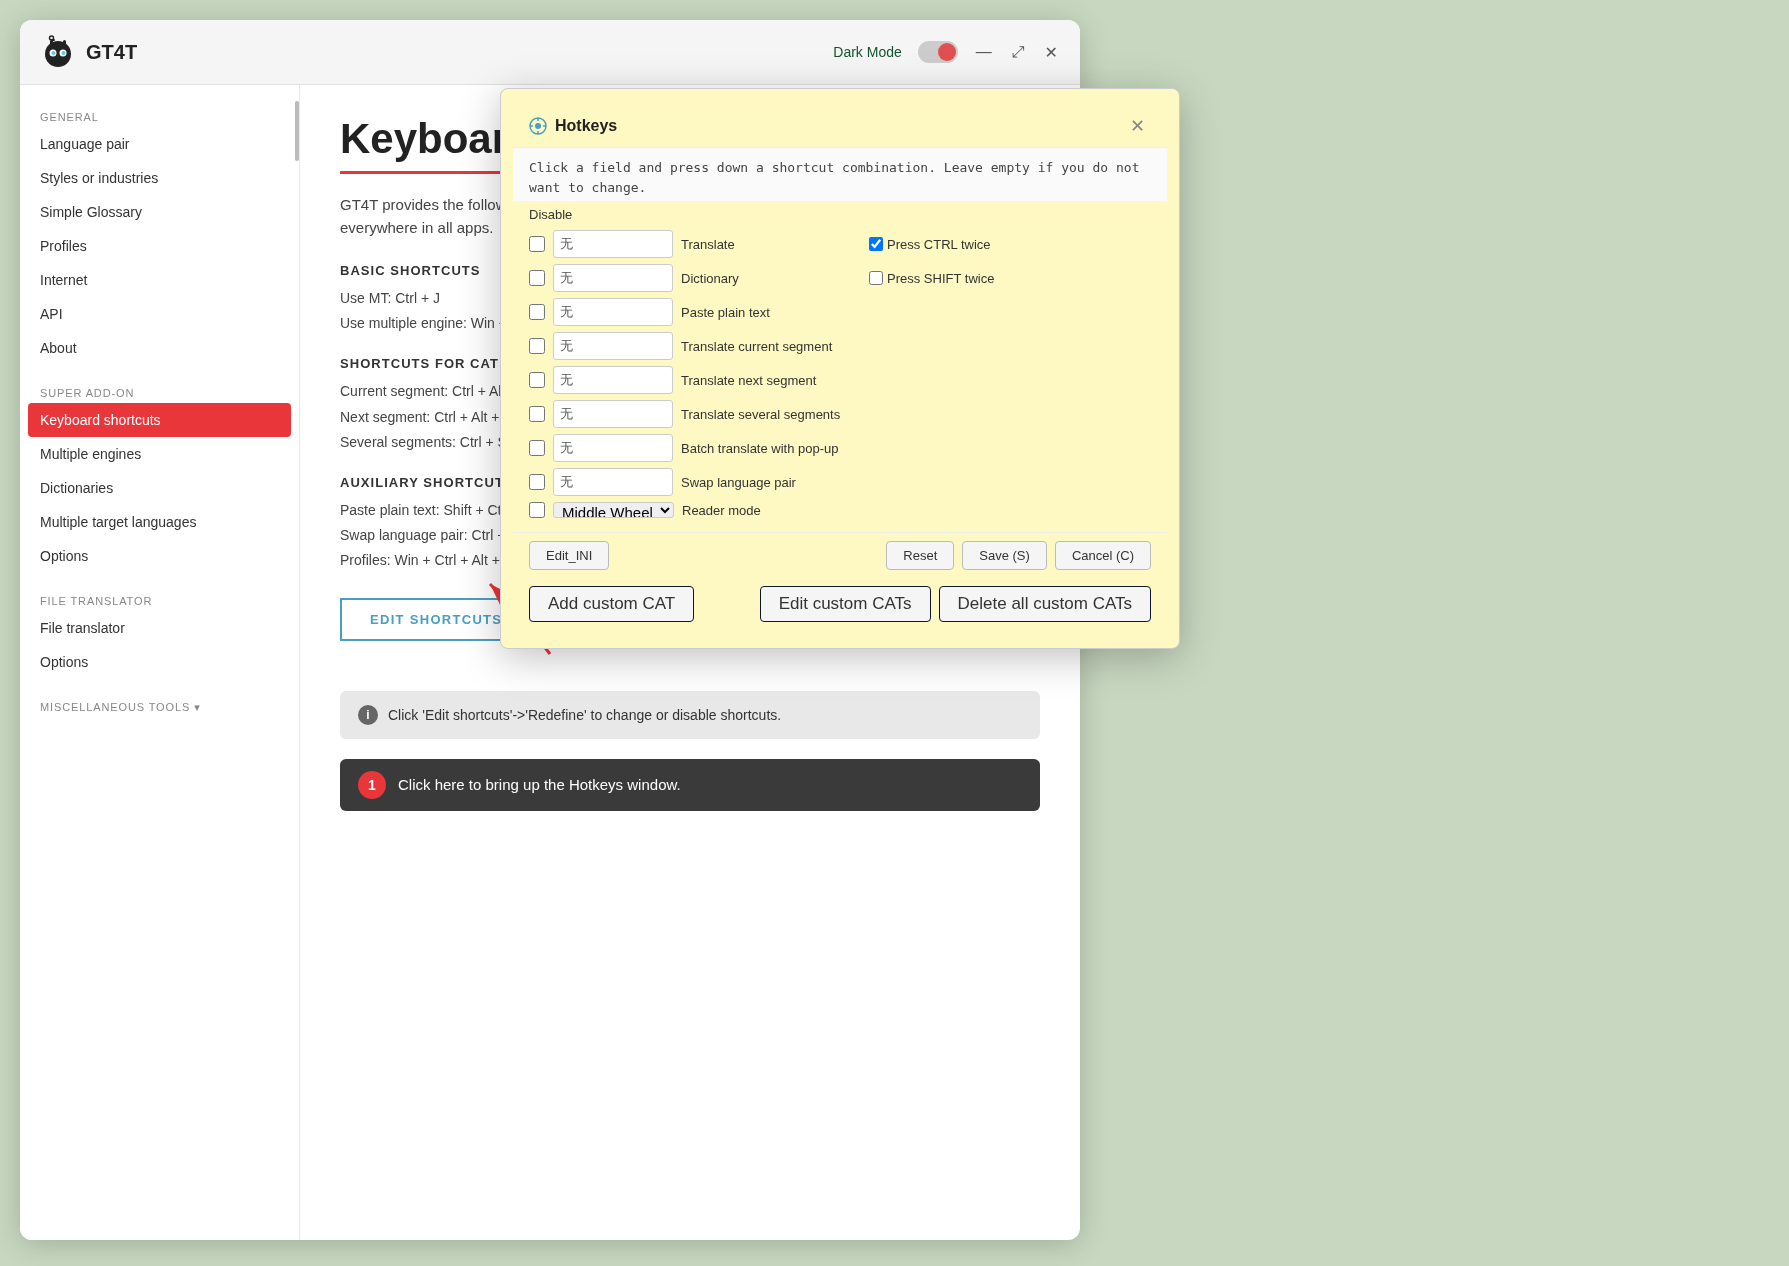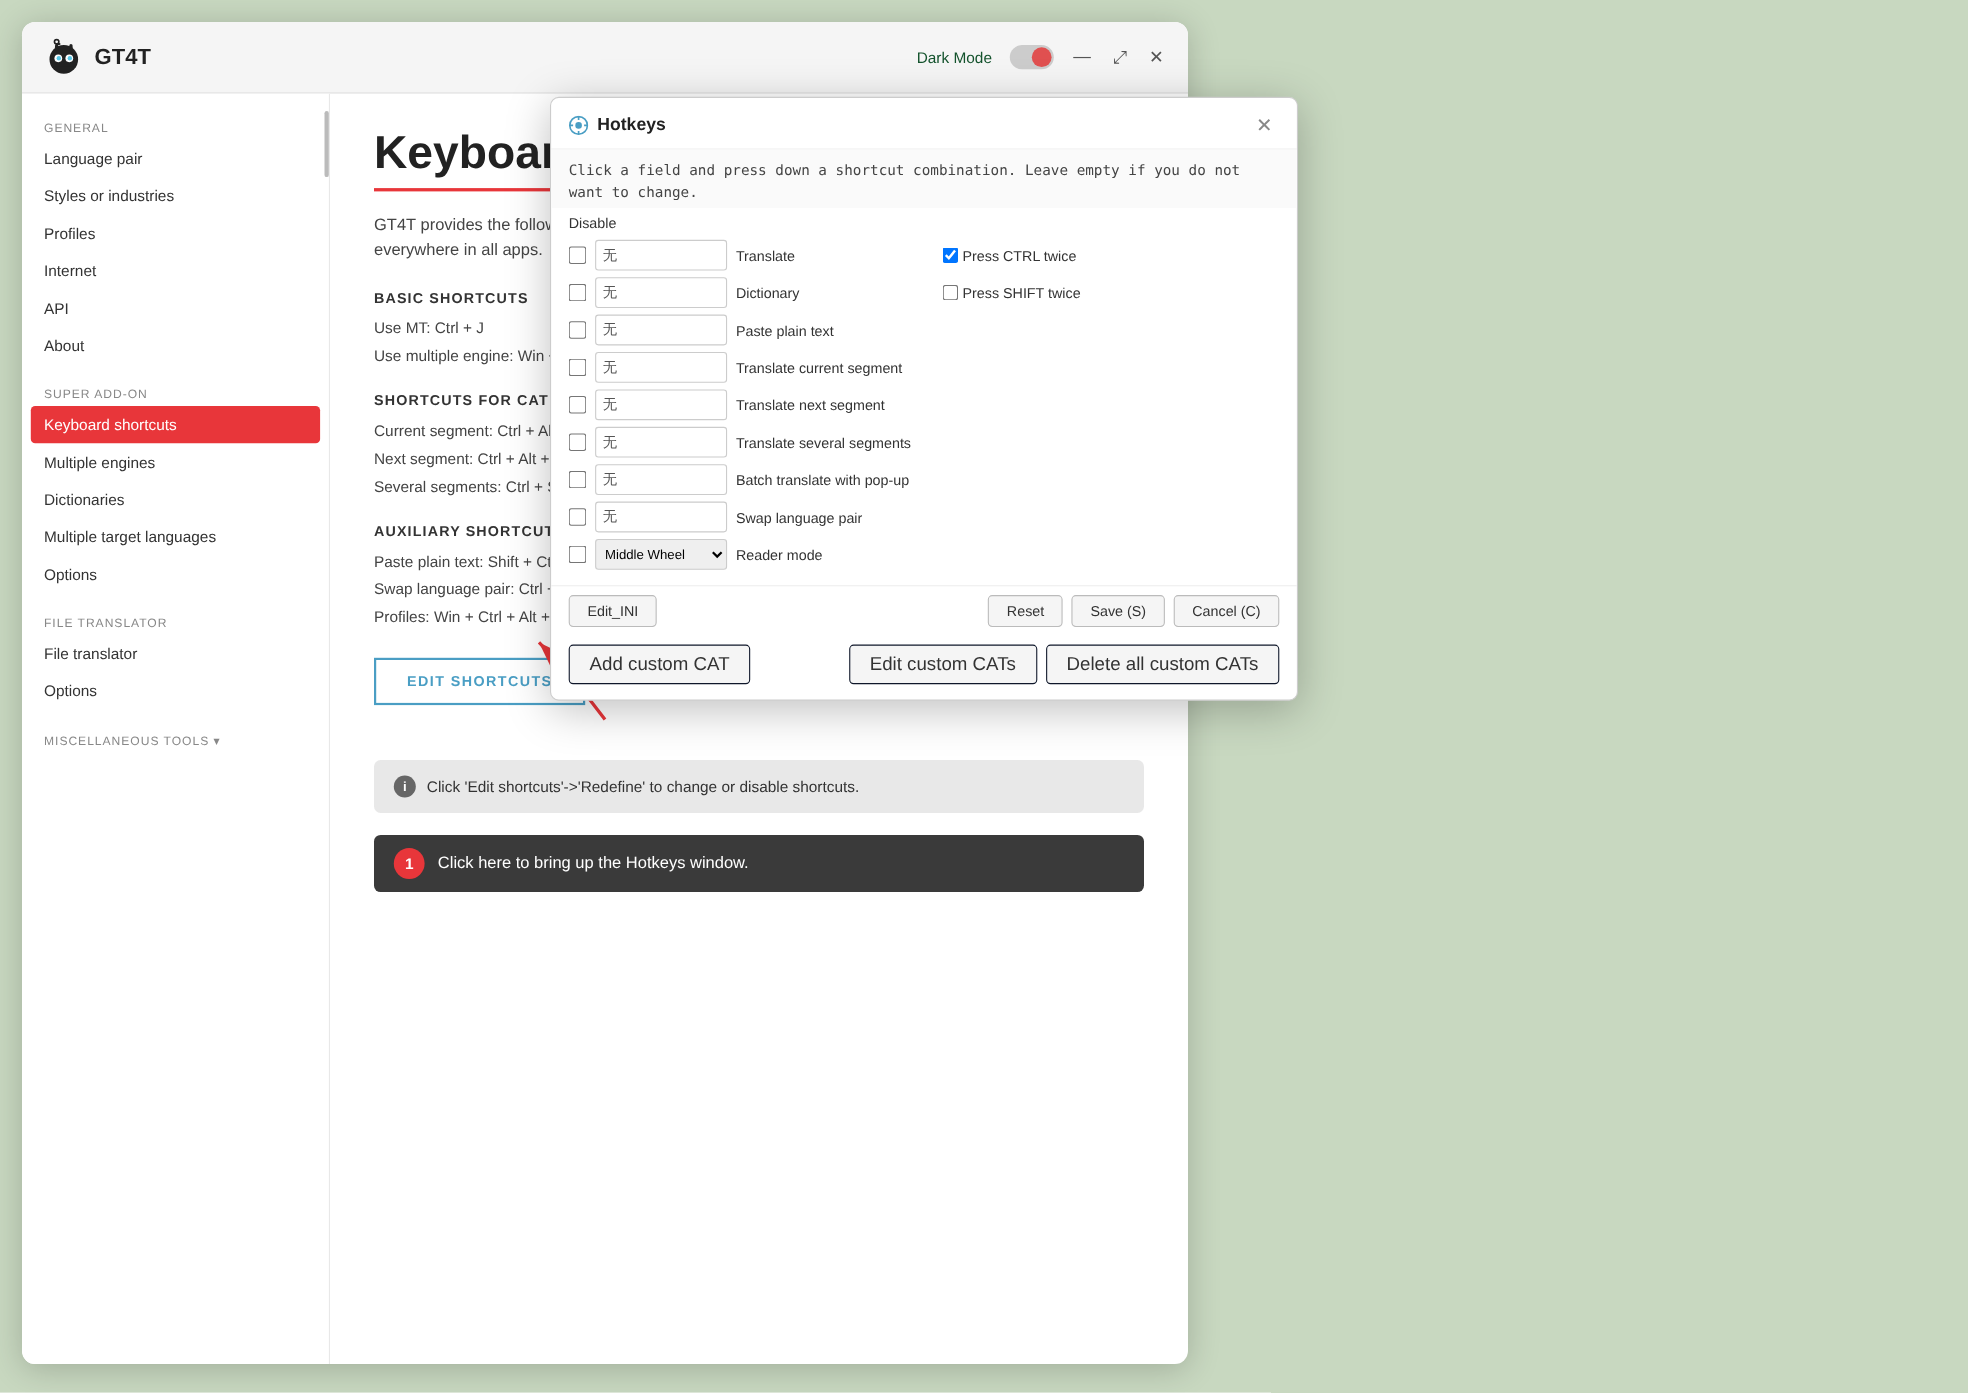--- a/index.html
+++ b/index.html
@@ -229,26 +229,26 @@
       position: absolute;
       top: 0; left: 0; right: 0; bottom: 0;
       z-index: 100;
       pointer-events: none;
     }
     .hotkeys-modal {
       position: absolute;
       top: 88px;
       left: 500px;
       width: 680px;
-      background: #ffffff;
+      background: #fef9c3;
       border: 1px solid #ccc;
       border-radius: 8px;
       box-shadow: 0 8px 40px rgba(0,0,0,0.25);
       pointer-events: all;
-      padding: 0;
+      padding: 12px;
       overflow: hidden;
     }
     .modal-header {
       display: flex;
       align-items: center;
       justify-content: space-between;
       padding: 12px 16px 8px 16px;
       border-bottom: 1px solid #eee;
     }
     .modal-title-row {
@@ -317,25 +317,25 @@
       align-items: flex-start;
       gap: 4px;
       font-size: 13px;
       color: #333;
     }
     .hotkey-extra input[type=checkbox] {
       width: 14px;
       height: 14px;
     }
     .hotkey-select {
-      height: 28px;
+      height: 16px;
       border: 1px solid #ccc;
       border-radius: 3px;
       padding: 0 4px;
-      font-size: 12px;
+      font-size: 15px;
       min-width: 120px;
     }
     .modal-actions-row {
       display: flex;
       align-items: center;
       gap: 8px;
       padding: 8px 16px;
       border-top: 1px solid #eee;
     }
     .modal-btn {
@@ -411,20 +411,23 @@
       </div>
 
       <div class="sidebar-section-title">GENERAL</div>
       <div class="sidebar-item">
           <span>Language pair</span>
         </div>
       <div class="sidebar-item">
           <span>Styles or industries</span>
         </div>
       <div class="sidebar-item">
+          <span>Simple Glossary</span>
+        </div>
+      <div class="sidebar-item">
           <span>Profiles</span>
         </div>
       <div class="sidebar-item">
           <span>Internet</span>
         </div>
       <div class="sidebar-item">
           <span>API</span>
         </div>
       <div class="sidebar-item">
           <span>About</span>

